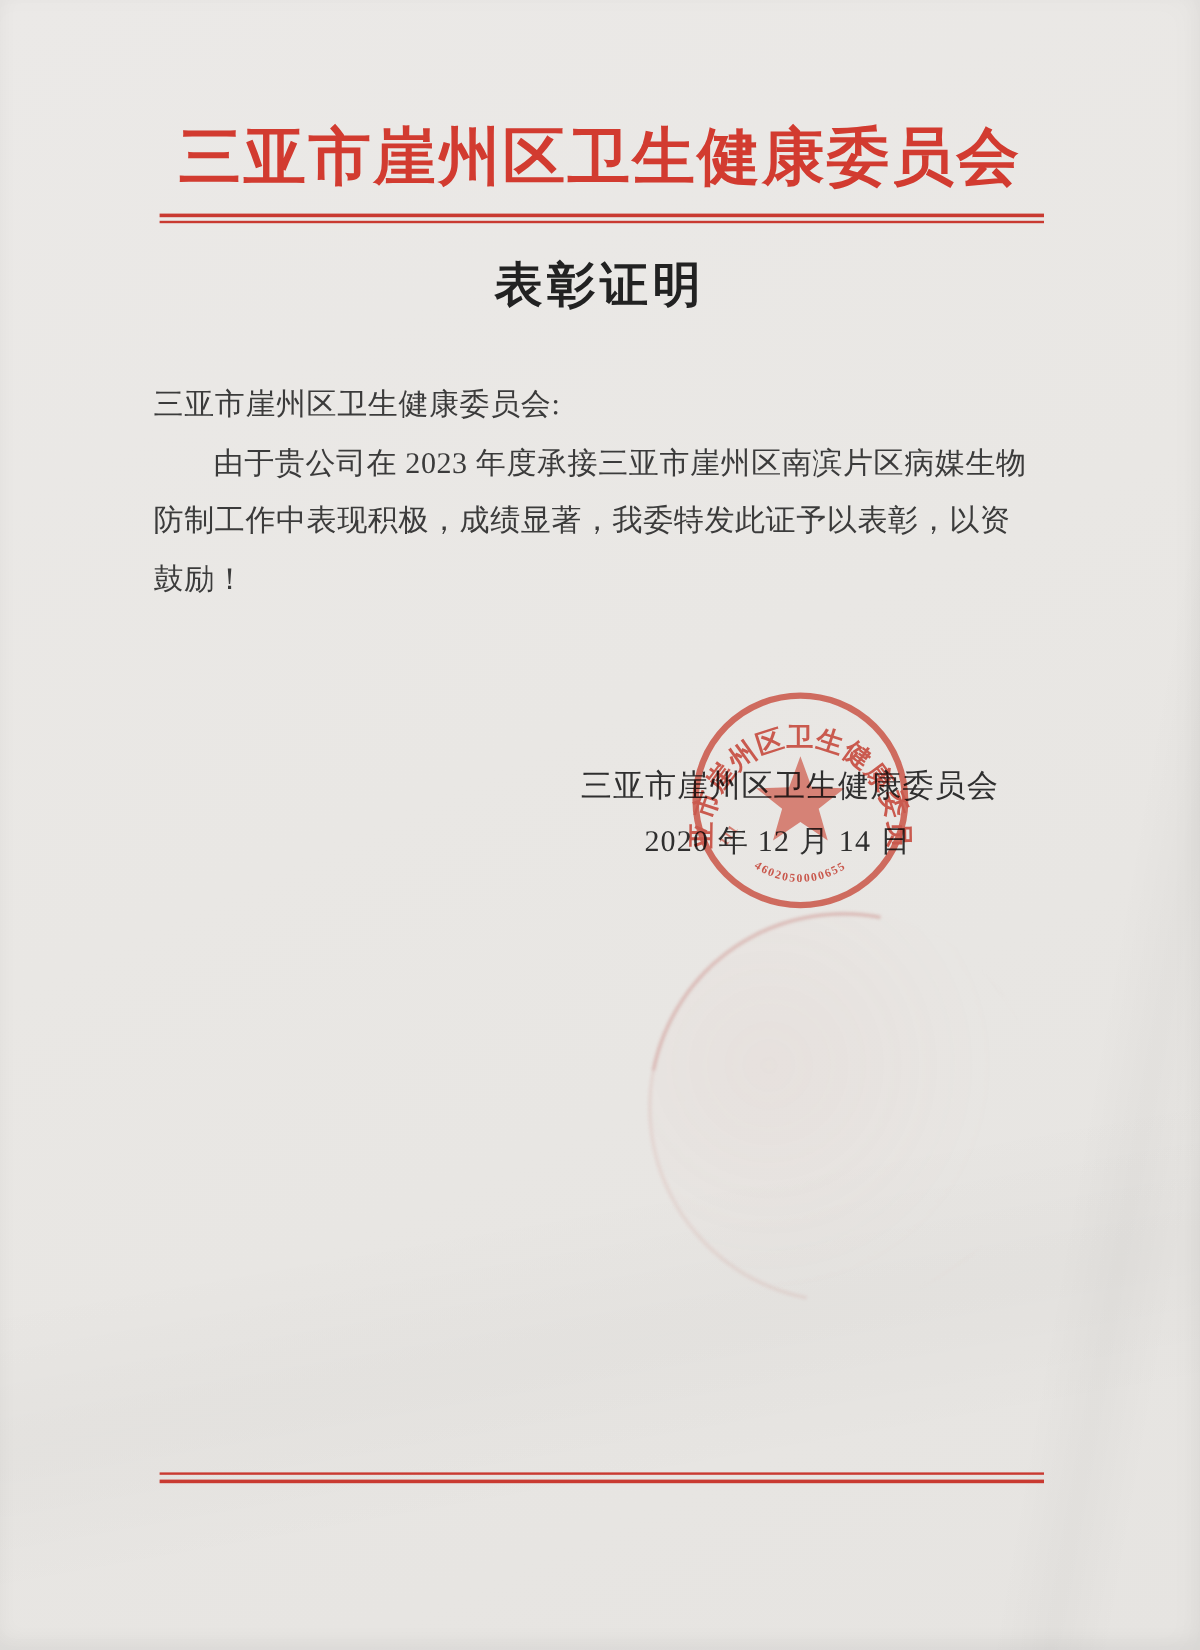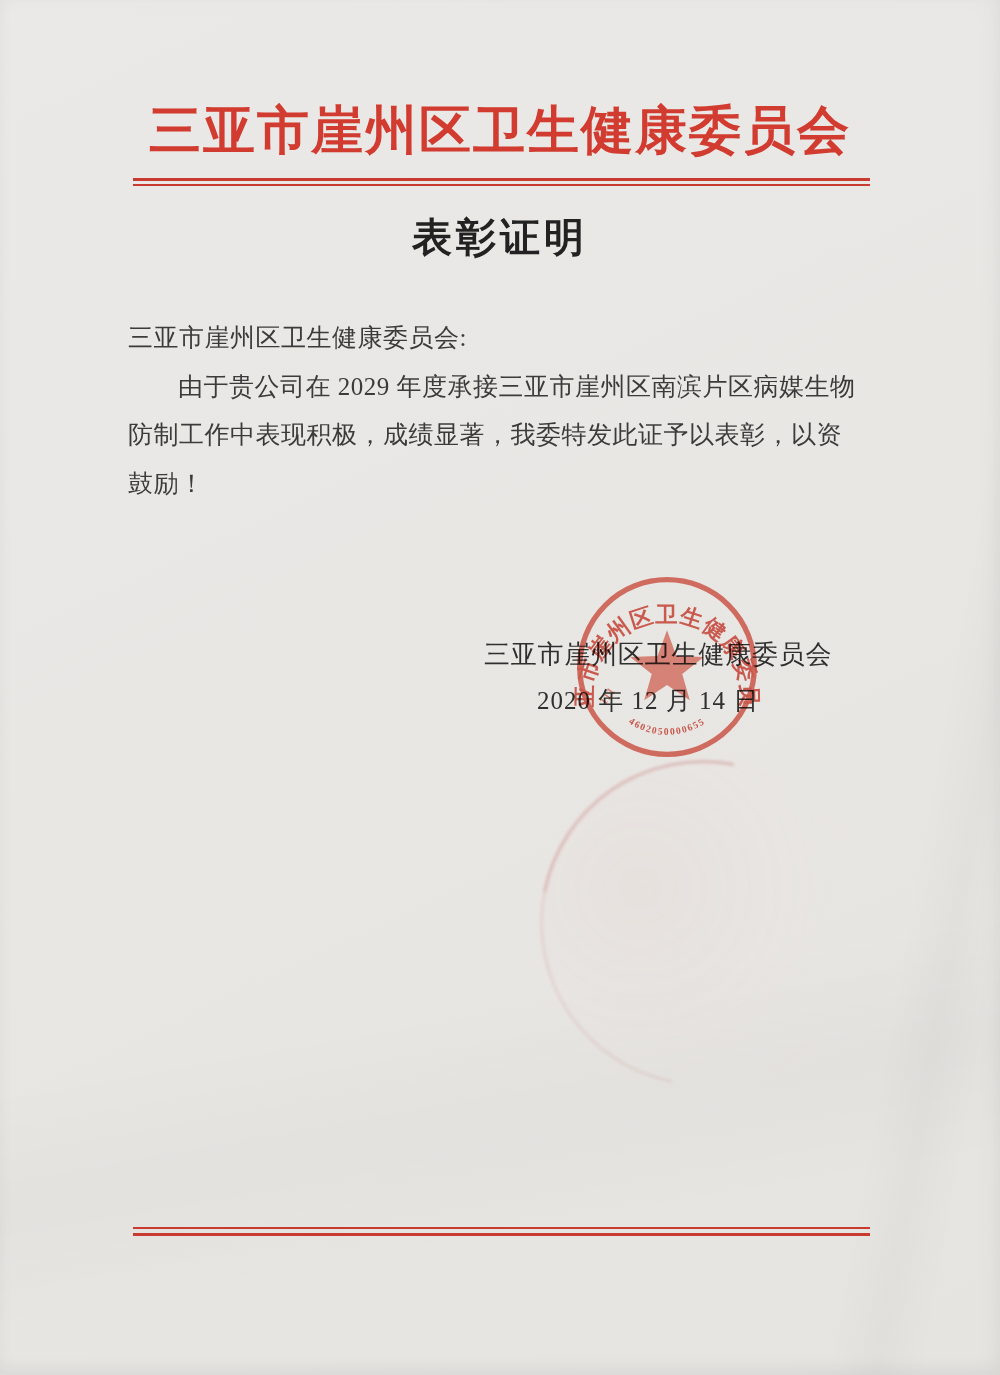--- a/index.html
+++ b/index.html
@@ -83,21 +83,21 @@
 
   <div class="rule rule-top">
     <div class="bar bar1"></div>
     <div class="bar bar2"></div>
   </div>
 
   <h2 class="doc-title">表彰证明</h2>
 
   <div class="body-text">
     <p class="salutation">三亚市崖州区卫生健康委员会:</p>
-    <p class="paragraph">由于贵公司在 2029 年度承接三亚市崖州区南滨片区病媒生物防制工作中表现积极，成绩显著，我委特发此证予以表彰，以资鼓励！</p>
+    <p class="paragraph">由于贵公司在 2023 年度承接三亚市崖州区南滨片区病媒生物防制工作中表现积极，成绩显著，我委特发此证予以表彰，以资鼓励！</p>
   </div>
 
   <p class="sig-org">三亚市崖州区卫生健康委员会</p>
 
   <p class="sig-date">2020 年 12 月 14 日</p>
 
   <div class="seal">
     <svg viewBox="0 0 200 200" xmlns="http://www.w3.org/2000/svg">
       <circle class="ring" cx="100" cy="100" r="90"></circle>
       <polygon class="star" points="100,62 109.7,88.7 138,89.6 115.7,107.1 123.5,134.4 100,118.5 76.5,134.4 84.3,107.1 62,89.6 90.3,88.7"></polygon>

